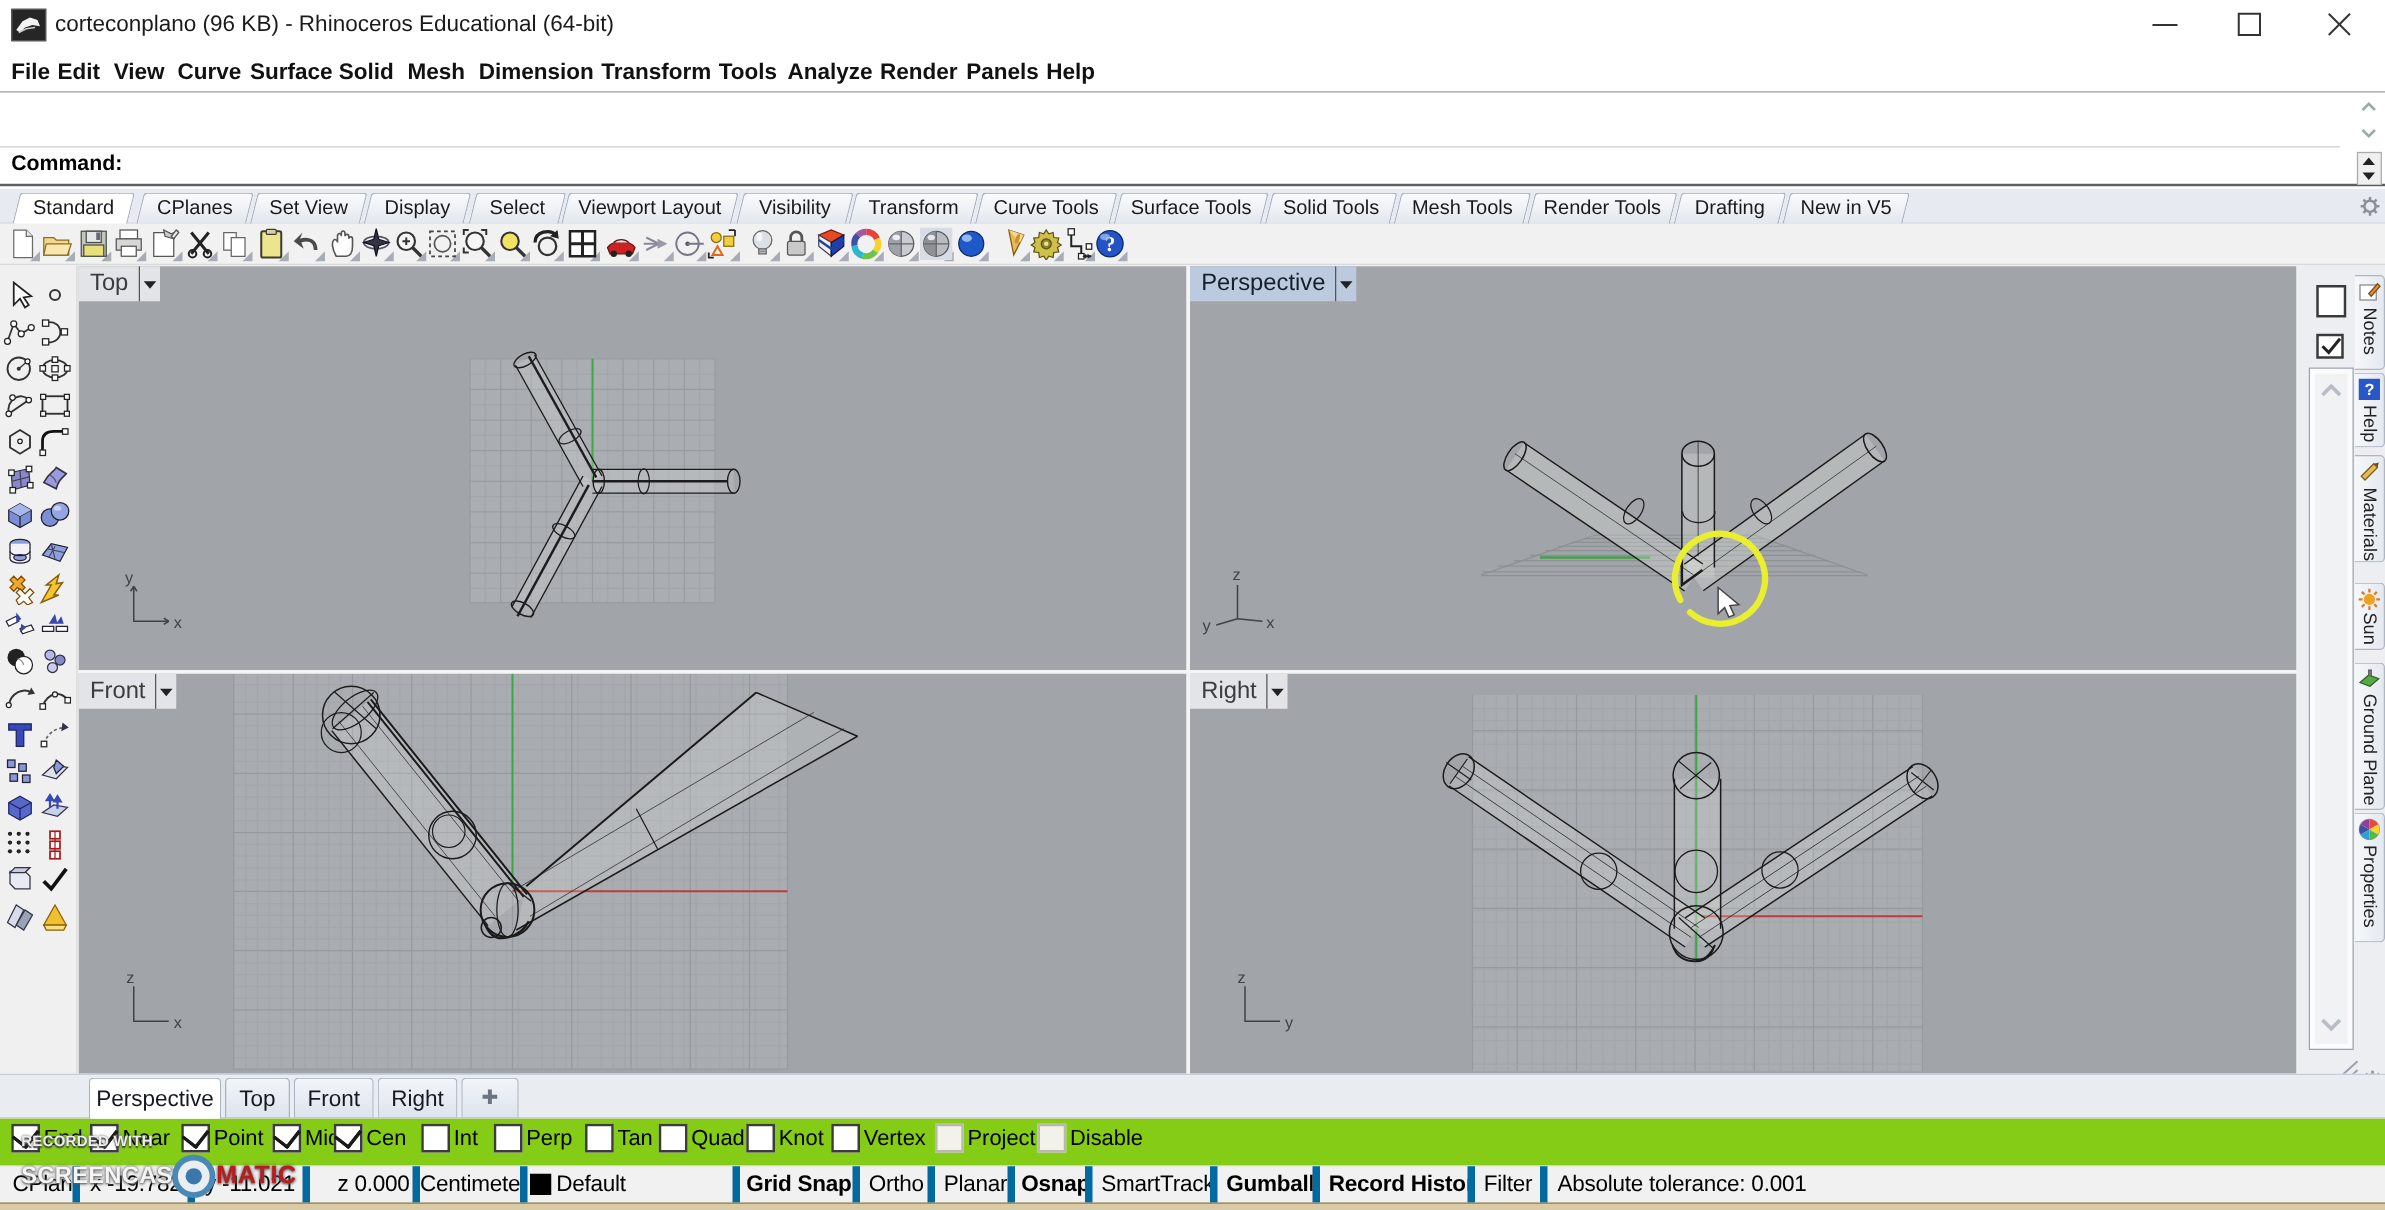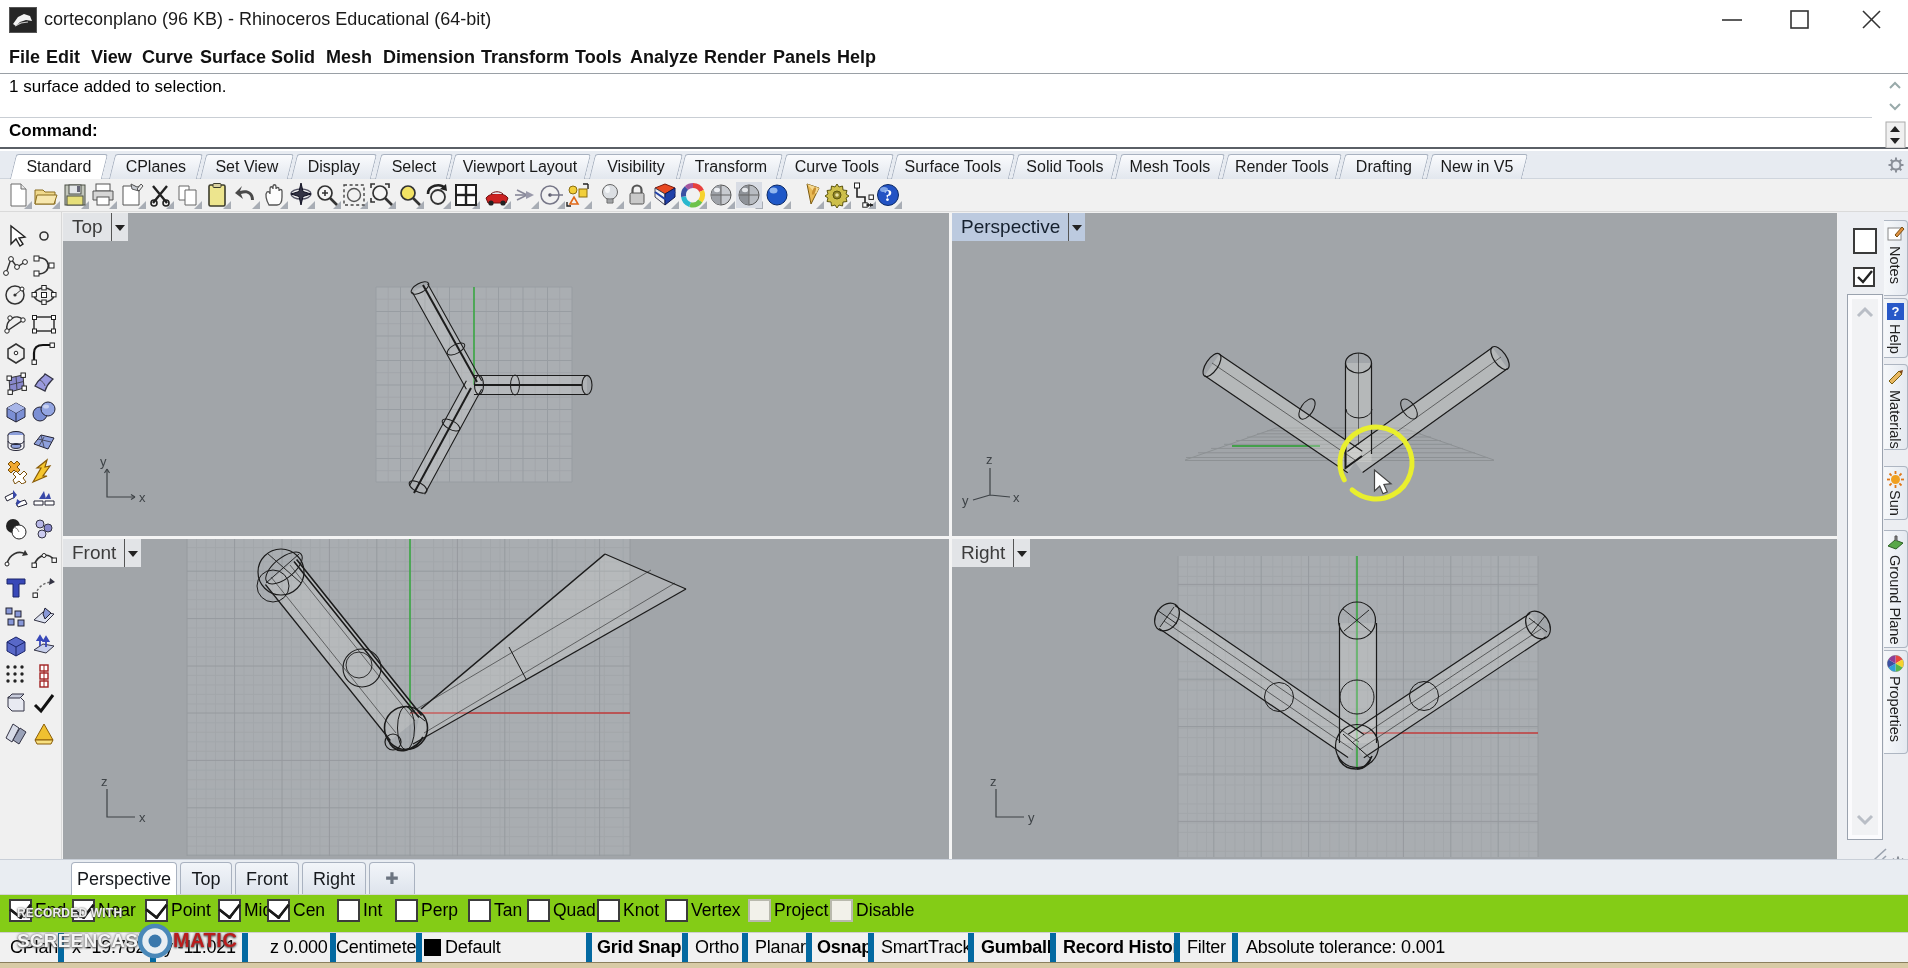--- a/index.html
+++ b/index.html
@@ -84,21 +84,20 @@
   <span style="left:383px">Dimension</span>
   <span style="left:481px">Transform</span>
   <span style="left:575px">Tools</span>
   <span style="left:630px">Analyze</span>
   <span style="left:704px">Render</span>
   <span style="left:773px">Panels</span>
   <span style="left:837px">Help</span>
 </div>
 <div id="cmdarea">
   <div id="cmdhist">
-    <div style="padding-top:2px">1 surface added to selection.</div>
   </div>
   <div id="cmdprompt">Command:</div>
   <svg class="abs" style="right:2px;top:2px" width="22" height="72" viewBox="0 0 22 72">
     <path d="M6 12 L11 7 L16 12" stroke="#9aa" stroke-width="2" fill="none"></path>
     <path d="M6 28 L11 33 L16 28" stroke="#9aa" stroke-width="2" fill="none"></path>
     <rect x="2" y="46" width="19" height="26" fill="#f0f0f0" stroke="#aaa" stroke-width="1"></rect>
     <path d="M11 50 L16 56 L6 56 Z" fill="#222"></path>
     <path d="M11 68 L16 62 L6 62 Z" fill="#222"></path>
   </svg>
 </div>

